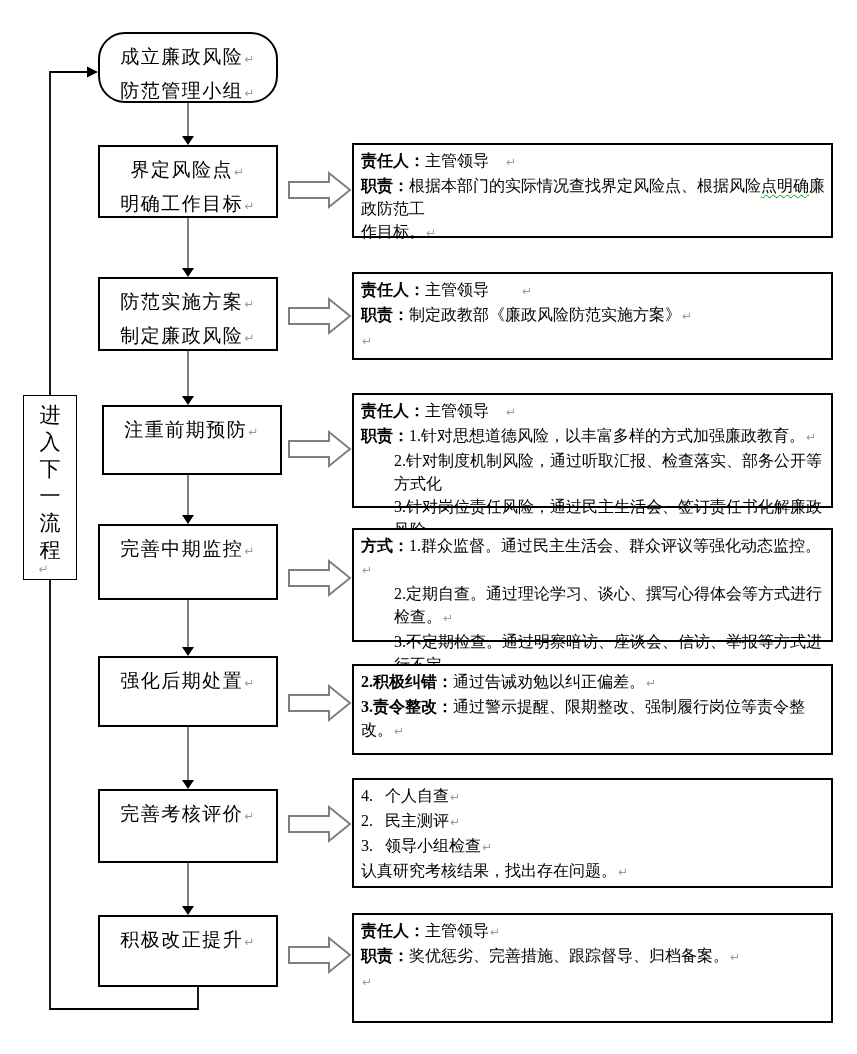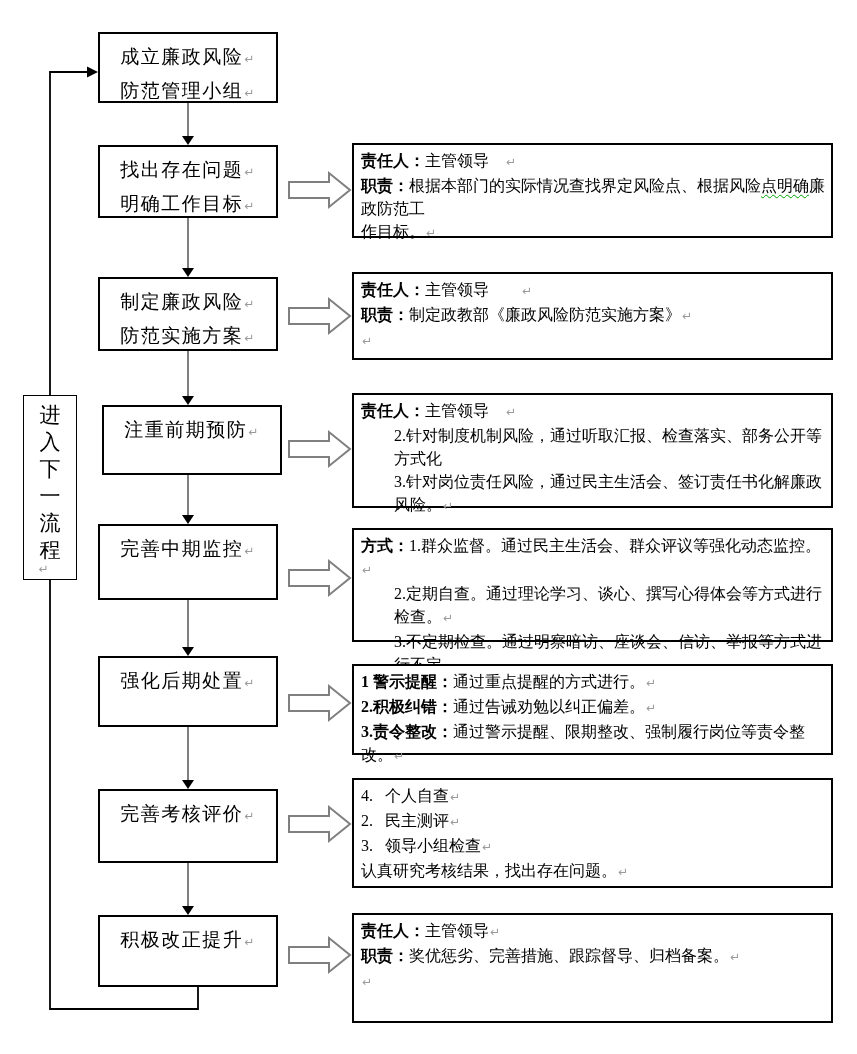--- a/index.html
+++ b/index.html
@@ -65,31 +65,31 @@
         <span class="vchar">进</span>
         <span class="vchar">入</span>
         <span class="vchar">下</span>
         <span class="vchar">一</span>
         <span class="vchar">流</span>
         <span class="vchar">程</span>
         <span class="pmark vmark">↵</span>
       </div>
     </div>
   <div id="flow-mount">
-      <div class="flow-box" style="left: 98px; top: 32px; width: 180px; height: 71px;">
+      <div class="flow-box" style="left: 98px; top: 32px; width: 180px; height: 71px; border-radius: 27px;">
         <div class="flow-line"><span>成立廉政风险</span><span class="pmark">↵</span></div>
         <div class="flow-line"><span>防范管理小组</span><span class="pmark">↵</span></div>
       </div>
       <div class="flow-box" style="left: 98px; top: 145px; width: 180px; height: 73px;">
-        <div class="flow-line"><span>找出存在问题</span><span class="pmark">↵</span></div>
+        <div class="flow-line"><span>界定风险点</span><span class="pmark">↵</span></div>
         <div class="flow-line"><span>明确工作目标</span><span class="pmark">↵</span></div>
       </div>
       <div class="flow-box" style="left: 98px; top: 277px; width: 180px; height: 74px;">
+        <div class="flow-line"><span>防范实施方案</span><span class="pmark">↵</span></div>
         <div class="flow-line"><span>制定廉政风险</span><span class="pmark">↵</span></div>
-        <div class="flow-line"><span>防范实施方案</span><span class="pmark">↵</span></div>
       </div>
       <div class="flow-box" style="left: 102px; top: 405px; width: 180px; height: 70px;">
         <div class="flow-line"><span>注重前期预防</span><span class="pmark">↵</span></div>
       </div>
       <div class="flow-box" style="left: 98px; top: 524px; width: 180px; height: 76px;">
         <div class="flow-line"><span>完善中期监控</span><span class="pmark">↵</span></div>
       </div>
       <div class="flow-box" style="left: 98px; top: 656px; width: 180px; height: 71px;">
         <div class="flow-line"><span>强化后期处置</span><span class="pmark">↵</span></div>
       </div>
@@ -106,31 +106,31 @@
         <div class="dline"><span class="seg b">职责：</span><span class="seg">根据本部门的实际情况查找界定风险点、根据风险</span><span class="seg w">点明确</span><span class="seg">廉政防范工</span></div>
         <div class="dline"><span class="seg">作目标。</span><span class="pmark">↵</span></div>
       </div>
       <div class="detail-box" style="left: 352px; top: 272px; width: 481px; height: 88px;">
         <div class="dline"><span class="seg b">责任人：</span><span class="seg">主管领导　　</span><span class="pmark">↵</span></div>
         <div class="dline"><span class="seg b">职责：</span><span class="seg">制定政教部《廉政风险防范实施方案》</span><span class="pmark">↵</span></div>
         <div class="dline"><span class="pmark">↵</span></div>
       </div>
       <div class="detail-box" style="left: 352px; top: 393px; width: 481px; height: 115px;">
         <div class="dline"><span class="seg b">责任人：</span><span class="seg">主管领导　</span><span class="pmark">↵</span></div>
+        <div class="dline"><span class="seg b">职责：</span><span class="seg">1.针对思想道德风险，以丰富多样的方式加强廉政教育。</span><span class="pmark">↵</span></div>
         <div class="dline indent"><span class="seg">2.针对制度机制风险，通过听取汇报、检查落实、部务公开等方式化</span></div>
         <div class="dline indent"><span class="seg">3.针对岗位责任风险，通过民主生活会、签订责任书化解廉政风险。</span><span class="pmark">↵</span></div>
       </div>
       <div class="detail-box" style="left: 352px; top: 528px; width: 481px; height: 114px;">
         <div class="dline"><span class="seg b">方式：</span><span class="seg">1.群众监督。通过民主生活会、群众评议等强化动态监控。</span><span class="pmark">↵</span></div>
         <div class="dline indent"><span class="seg">2.定期自查。通过理论学习、谈心、撰写心得体会等方式进行检查。</span><span class="pmark">↵</span></div>
         <div class="dline indent"><span class="seg">3.不定期检查。通过明察暗访、座谈会、信访、举报等方式进行不定</span></div>
         <div class="dline"><span class="seg">期检查。</span><span class="pmark">↵</span></div>
       </div>
       <div class="detail-box" style="left: 352px; top: 664px; width: 481px; height: 91px;">
-        <div class="dline"><span class="seg b">1 警示提醒：</span><span class="seg">通过重点提醒的方式进行。</span><span class="pmark">↵</span></div>
         <div class="dline"><span class="seg b">2.积极纠错：</span><span class="seg">通过告诫劝勉以纠正偏差。</span><span class="pmark">↵</span></div>
         <div class="dline"><span class="seg b">3.责令整改：</span><span class="seg">通过警示提醒、限期整改、强制履行岗位等责令整改。</span><span class="pmark">↵</span></div>
       </div>
       <div class="detail-box" style="left: 352px; top: 778px; width: 481px; height: 110px;">
         <div class="dline"><span class="seg">4.   个人自查</span><span class="pmark">↵</span></div>
         <div class="dline"><span class="seg">2.   民主测评</span><span class="pmark">↵</span></div>
         <div class="dline"><span class="seg">3.   领导小组检查</span><span class="pmark">↵</span></div>
         <div class="dline"><span class="seg">认真研究考核结果，找出存在问题。</span><span class="pmark">↵</span></div>
       </div>
       <div class="detail-box" style="left: 352px; top: 913px; width: 481px; height: 110px;">

